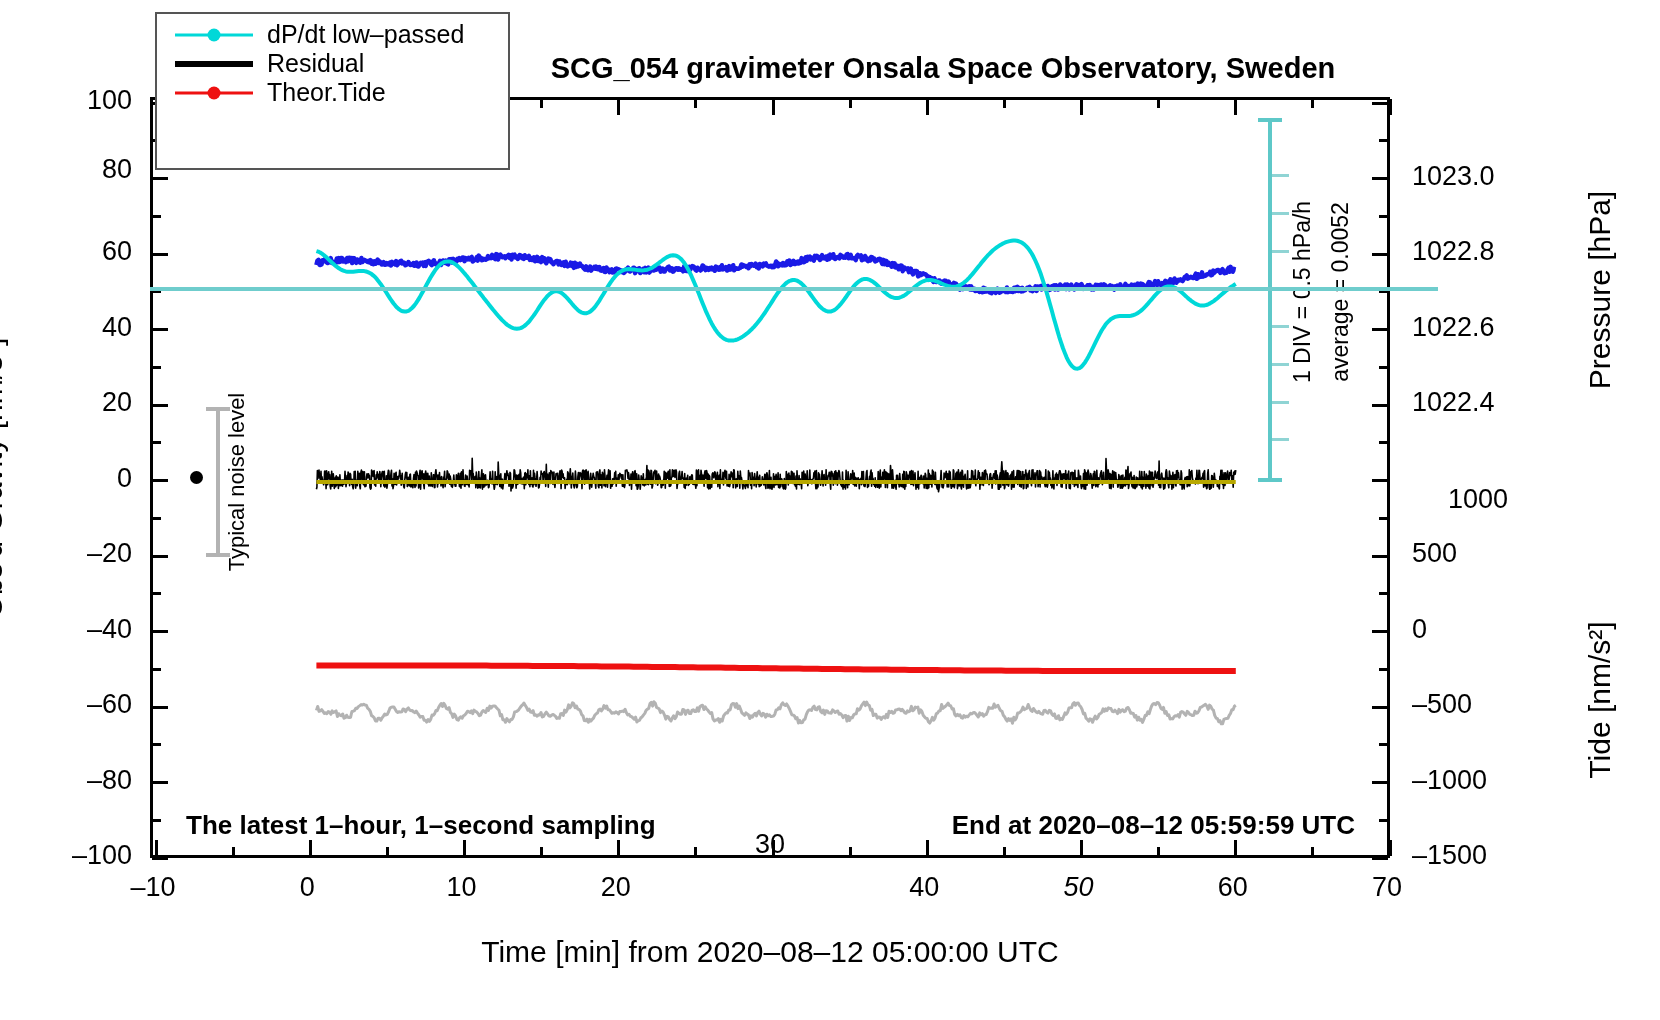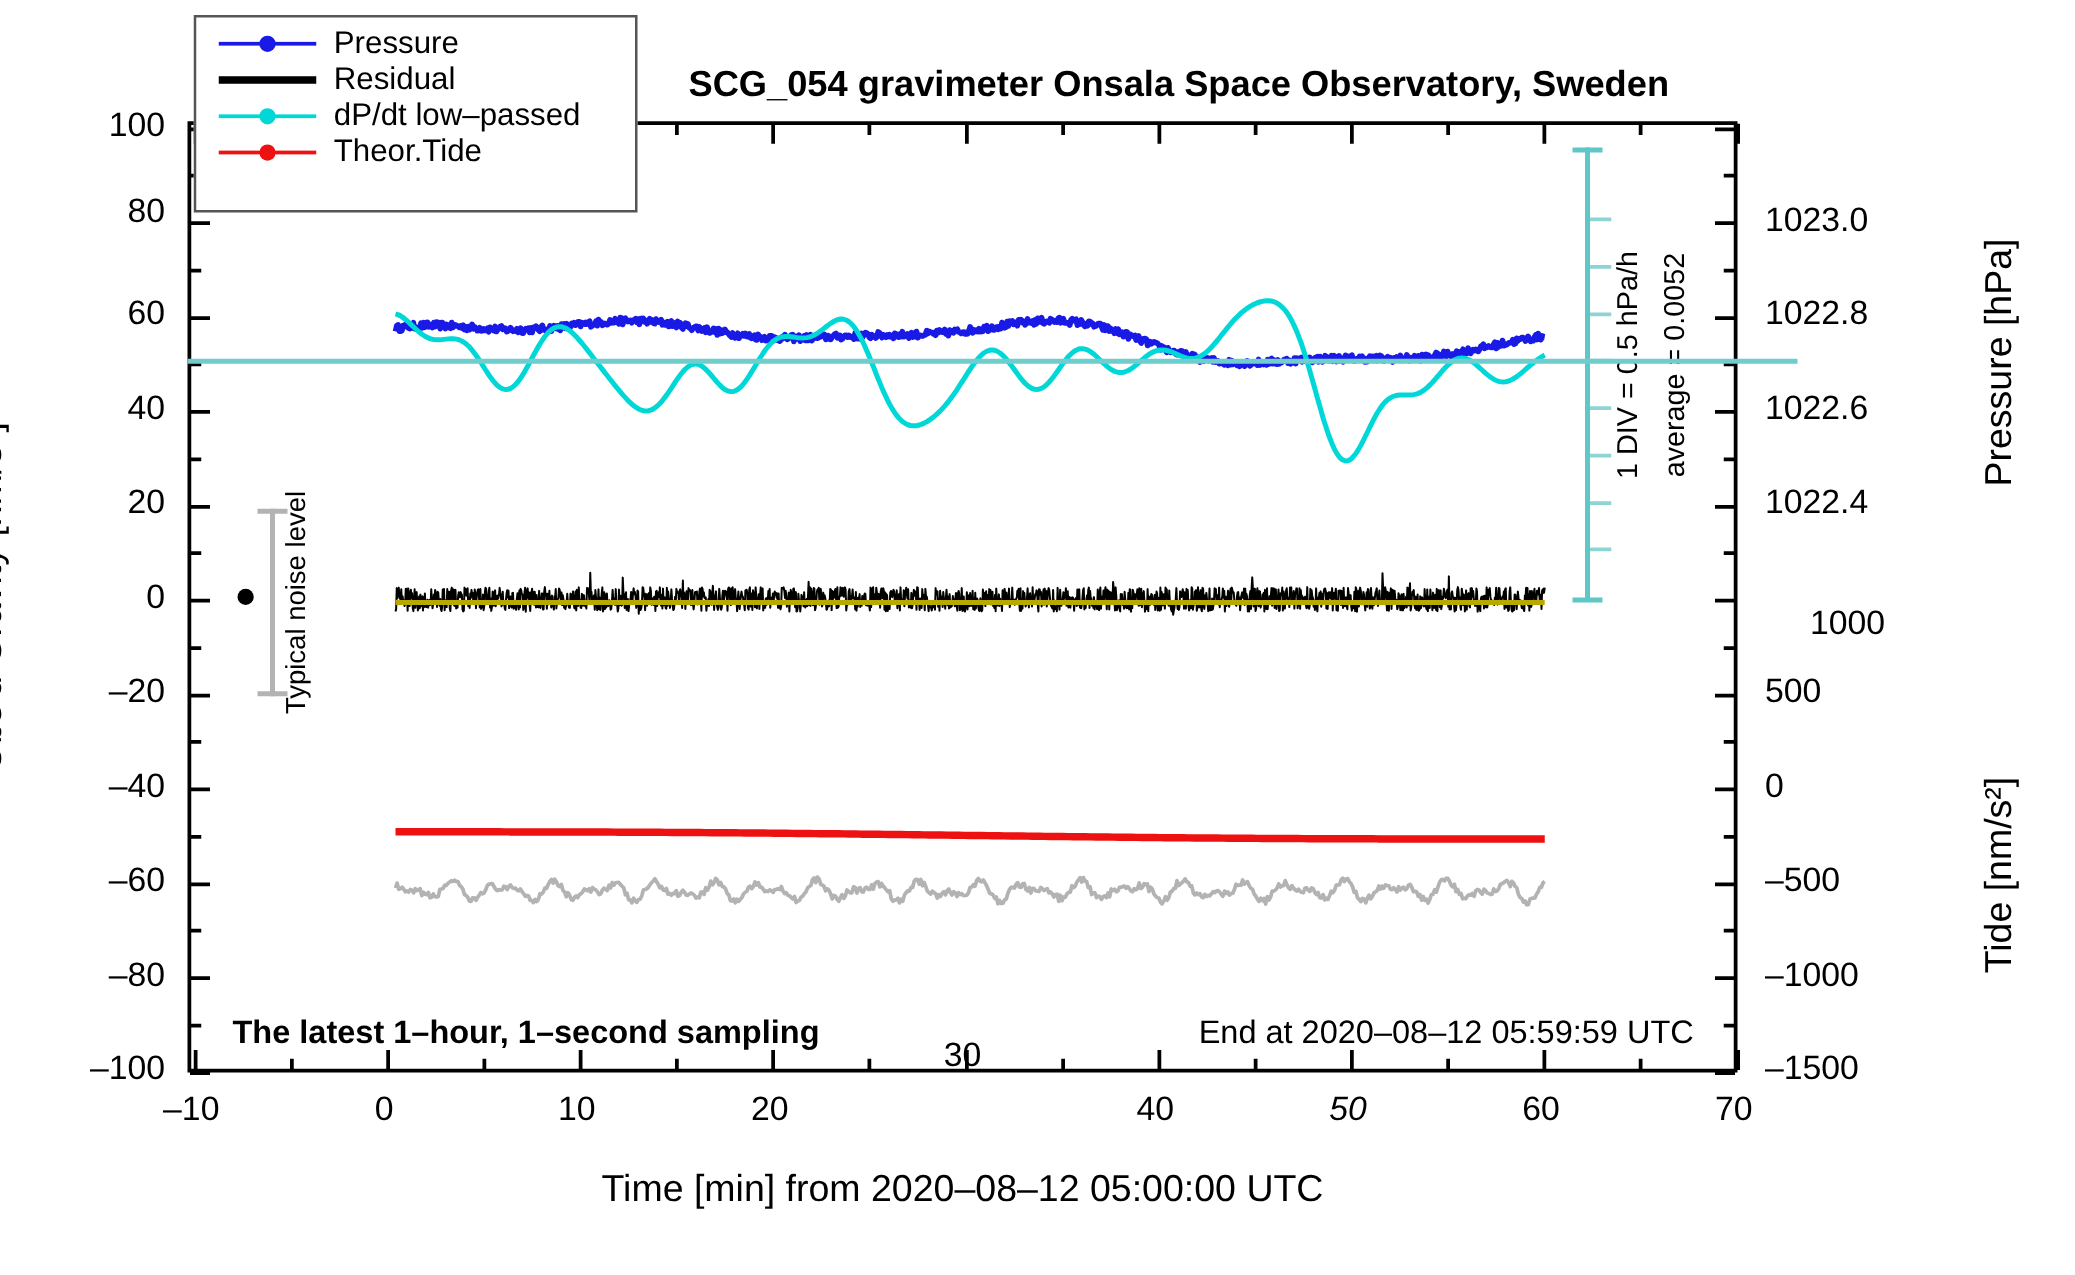--- a/index.html
+++ b/index.html
@@ -81,21 +81,21 @@
   #scale-cap-bot{position:absolute;left:1258px;top:478px;width:24px;height:4px;background:#5ec8c8;}
   .scale-tick{position:absolute;left:1272px;width:17px;height:3px;background:#8fd4d4;}
   #scale-label-1{position:absolute;left:1302px;top:292px;transform:translate(-50%,-50%) rotate(-90deg);
                  font-size:23px;color:#000;white-space:nowrap;}
   #scale-label-2{position:absolute;left:1340px;top:292px;transform:translate(-50%,-50%) rotate(-90deg);
                  font-size:23px;color:#000;white-space:nowrap;}
 
   
   #note-left{position:absolute;left:186px;top:810px;font-size:26px;font-weight:bold;color:#000;white-space:nowrap;}
   #note-right{position:absolute;left:1355px;top:810px;transform:translateX(-100%);
-              font-size:26px;font-weight:normal;color:#000;white-space:nowrap;}
+              font-size:26px;font-weight:bold;color:#000;white-space:nowrap;}
 
   svg.series{position:absolute;left:0;top:0;overflow:visible;}
 </style>
 </head>
 <body>
 
 <div id="root">
 
   <div id="title" class="txt">SCG_054 gravimeter Onsala Space Observatory, Sweden</div>
 
@@ -260,37 +260,30 @@
     </div>
   <div id="scale-label-1" class="txt">1 DIV = 0.5 hPa/h</div>
   <div id="scale-label-2" class="txt">average = 0.0052</div>
 
   <div id="note-left" class="txt">The latest 1–hour, 1–second sampling</div>
   <div id="note-right" class="txt">End at 2020–08–12 05:59:59 UTC</div>
 
   <div id="legend">
       <div class="leg-row">
         <div class="leg-sym">
-          <div class="leg-line" style="border-top: 3px solid rgb(26, 26, 230);"></div>
-          <div class="leg-dot" style="background: rgb(26, 26, 230);"></div>
+          <div class="leg-line" style="border-top: 3px solid rgb(0, 216, 216);"></div>
+          <div class="leg-dot" style="background: rgb(0, 216, 216);"></div>
         </div>
-        <div class="leg-text">Pressure</div>
+        <div class="leg-text">dP/dt low–passed</div>
       </div>
       <div class="leg-row">
         <div class="leg-sym">
           <div class="leg-line" style="border-top: 6px solid rgb(0, 0, 0);"></div>
         </div>
         <div class="leg-text">Residual</div>
-      </div>
-      <div class="leg-row">
-        <div class="leg-sym">
-          <div class="leg-line" style="border-top: 3px solid rgb(0, 216, 216);"></div>
-          <div class="leg-dot" style="background: rgb(0, 216, 216);"></div>
-        </div>
-        <div class="leg-text">dP/dt low–passed</div>
       </div>
       <div class="leg-row">
         <div class="leg-sym">
           <div class="leg-line" style="border-top: 3px solid rgb(238, 17, 17);"></div>
           <div class="leg-dot" style="background: rgb(238, 17, 17);"></div>
         </div>
         <div class="leg-text">Theor.Tide</div>
       </div>
     </div>
 

